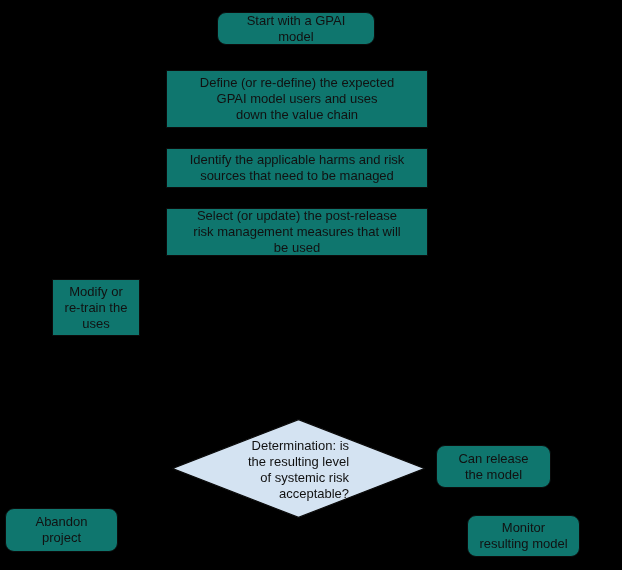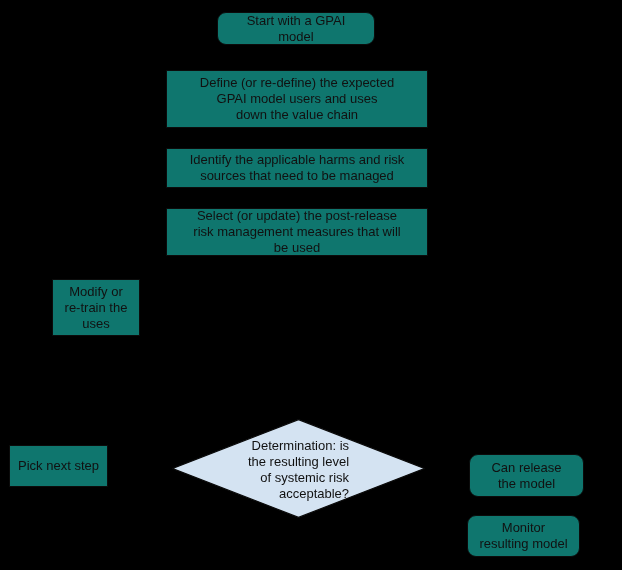--- a/index.html
+++ b/index.html
@@ -125,22 +125,23 @@
   <div class="decision" style="left:172px; top:419px; width:253px; height:99px;">
     <svg class="diamond-shape" viewBox="0 0 253 99" preserveAspectRatio="none">
       <polygon points="126.5,0.6 252.4,49.5 126.5,98.4 0.6,49.5" fill="#d4e3f2" stroke="#0b0b0b" stroke-width="1.2"></polygon>
     </svg>
     <div class="decision-label">Determination: is
 the resulting level
 of systemic risk
 acceptable?</div>
   </div>
 
-  <div class="node process" style="left:9px; top:445px; width:99px; height:42px;">Pick next step</div>
 
+  <div class="node rounded" style="left:5px; top:508px; width:113px; height:44px;">Abandon
+project</div>
 
-  <div class="node rounded" style="left:469px; top:445px; width:115px; height:43px;margin-top:9px;">Can release
+  <div class="node rounded" style="left:436px; top:445px; width:115px; height:43px;">Can release
 the model</div>
 
   <div class="node rounded" style="left:467px; top:515px; width:113px; height:42px;">Monitor
 resulting model</div>
 
 </div>
 
 </body></html>

